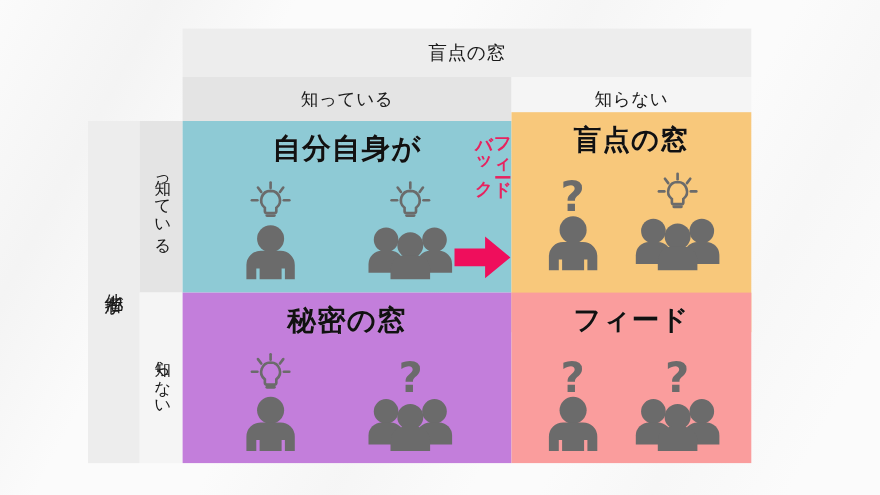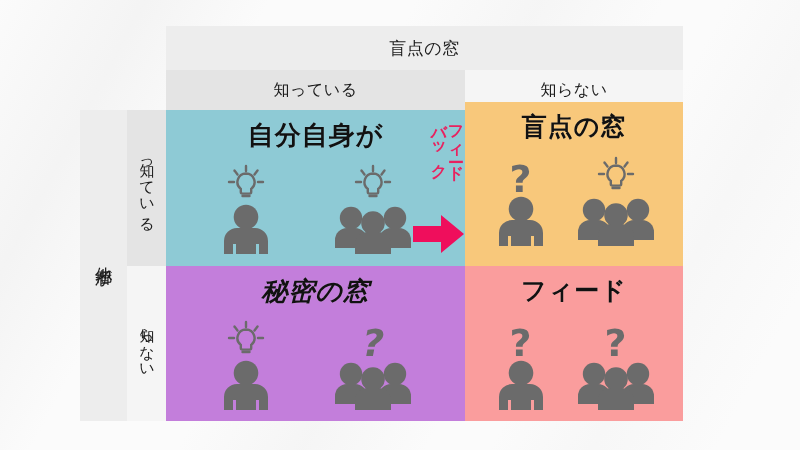--- a/index.html
+++ b/index.html
@@ -290,21 +290,21 @@
           <path d="M2 44 v-8 a12 12 0 0 1 12 -12 h8 a12 12 0 0 1 12 12 v8 z" fill="#6b6b6b"></path>
           <circle cx="62" cy="14" r="11.2" fill="#6b6b6b"></circle>
           <path d="M46 44 v-8 a12 12 0 0 1 12 -12 h8 a12 12 0 0 1 12 12 v8 z" fill="#6b6b6b"></path>
           <circle cx="40" cy="19" r="11.8" fill="#6b6b6b"></circle>
           <path d="M22 50 v-9 a13 13 0 0 1 13 -13 h10 a13 13 0 0 1 13 13 v9 z" fill="#6b6b6b"></path>
         </svg>
       </div>
     </div>
   </div>
 
-  <div class="quad" id="quad-hidden" style="background: rgb(195, 126, 219); font-style: italic;">
+  <div class="quad" id="quad-hidden" style="background: rgb(195, 126, 219);">
     <div class="quad-title">秘密の窓</div>
     <div class="icon-row">
       <div class="figure">
         <div class="thought">
           <svg width="40" height="38" viewBox="0 0 40 38">
             <g stroke="#6b6b6b" stroke-width="2.4" stroke-linecap="round" fill="none">
               <line x1="20" y1="2" x2="20" y2="7"></line>
               <line x1="8.5" y1="6.5" x2="11.5" y2="10.5"></line>
               <line x1="31.5" y1="6.5" x2="28.5" y2="10.5"></line>
               <line x1="3" y1="18" x2="8" y2="18"></line>

